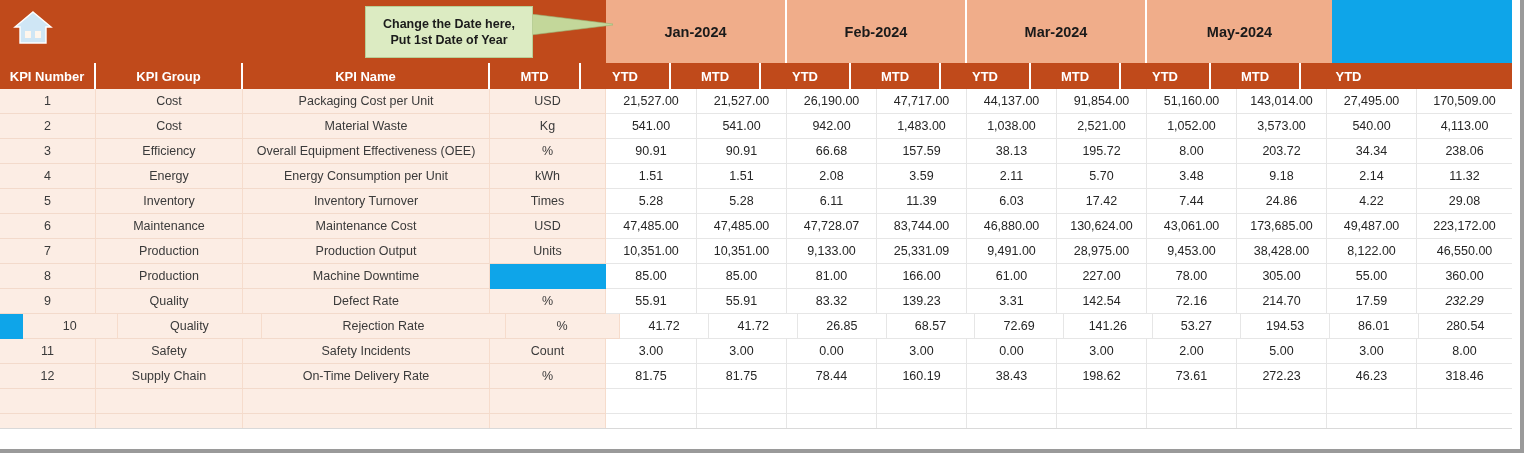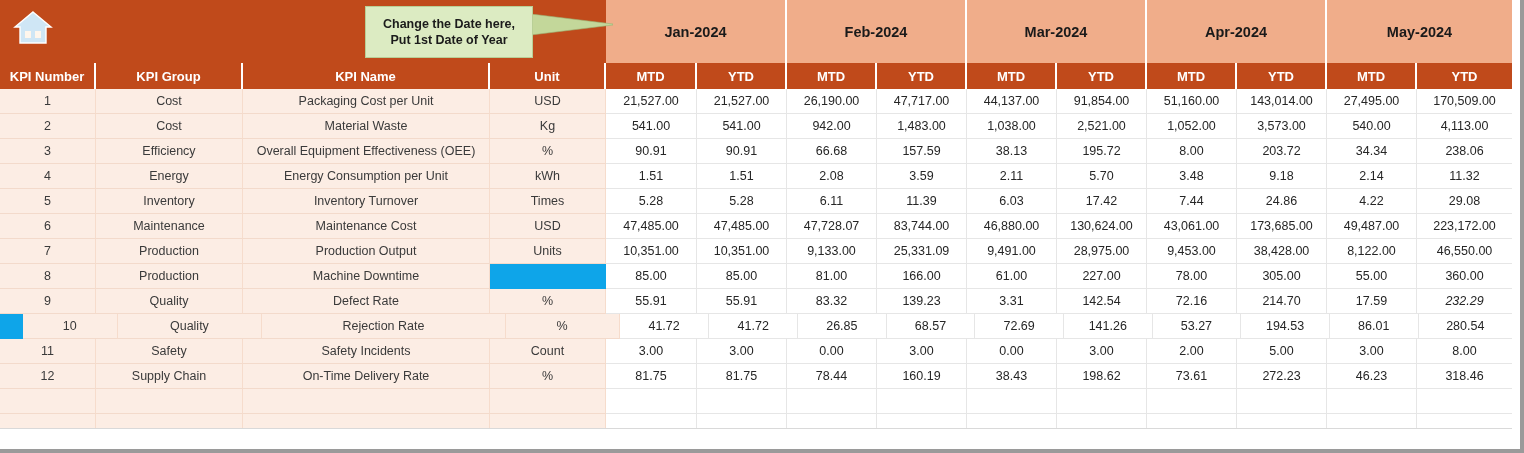--- a/index.html
+++ b/index.html
@@ -141,29 +141,27 @@
 
   <div class="callout">
     <span>Change the Date here,</span>
     <span>Put 1st Date of Year</span>
   </div>
 
   <div class="month-band">
       <div class="month-cell" style="width: 181px;">Jan-2024</div>
       <div class="month-cell" style="width: 180px;">Feb-2024</div>
       <div class="month-cell" style="width: 180px;">Mar-2024</div>
-      <div class="month-cell" style="width: 180px;">Apr-2024</div>
       <div class="month-cell" style="width: 185px;">May-2024</div>
     </div>
 
   <div class="head-row">
       <div class="hcell" style="width: 96px;">KPI Number</div>
       <div class="hcell" style="width: 147px;">KPI Group</div>
       <div class="hcell" style="width: 247px;">KPI Name</div>
-      <div class="hcell" style="width: 116px;">Unit</div>
       <div class="hcell" style="width: 91px;">MTD</div>
       <div class="hcell" style="width: 90px;">YTD</div>
       <div class="hcell" style="width: 90px;">MTD</div>
       <div class="hcell" style="width: 90px;">YTD</div>
       <div class="hcell" style="width: 90px;">MTD</div>
       <div class="hcell" style="width: 90px;">YTD</div>
       <div class="hcell" style="width: 90px;">MTD</div>
       <div class="hcell" style="width: 90px;">YTD</div>
       <div class="hcell" style="width: 90px;">MTD</div>
       <div class="hcell" style="width: 95px;">YTD</div>

